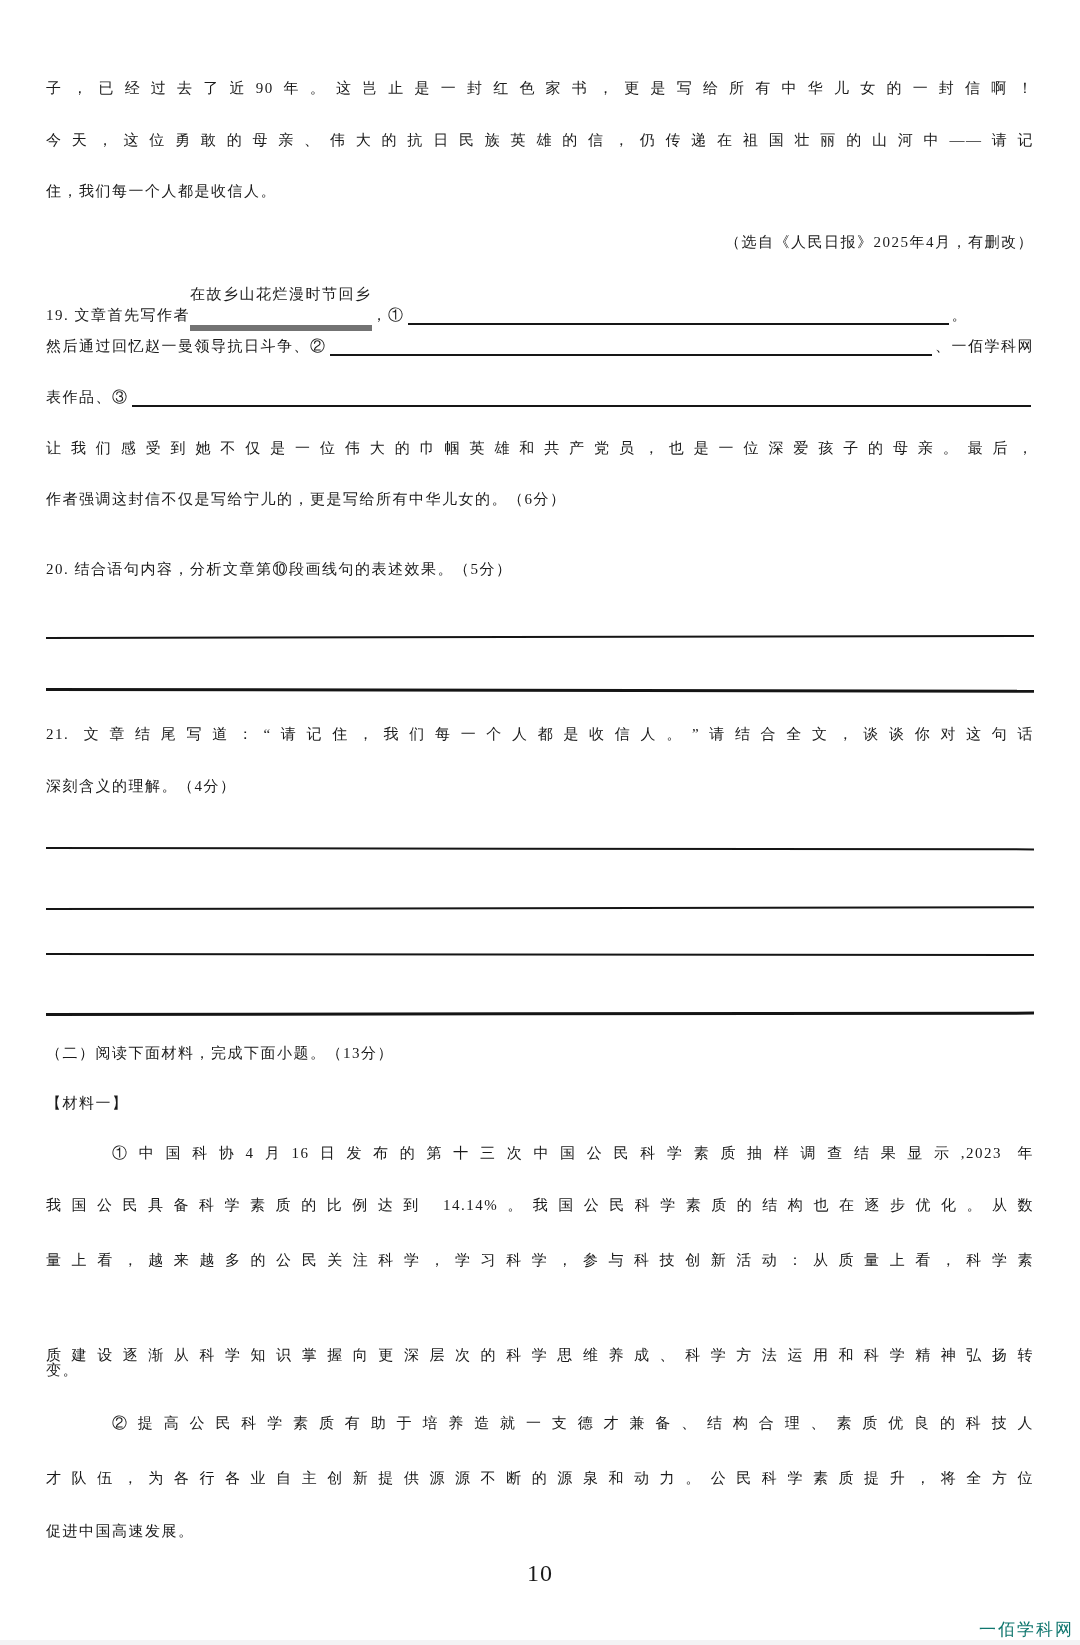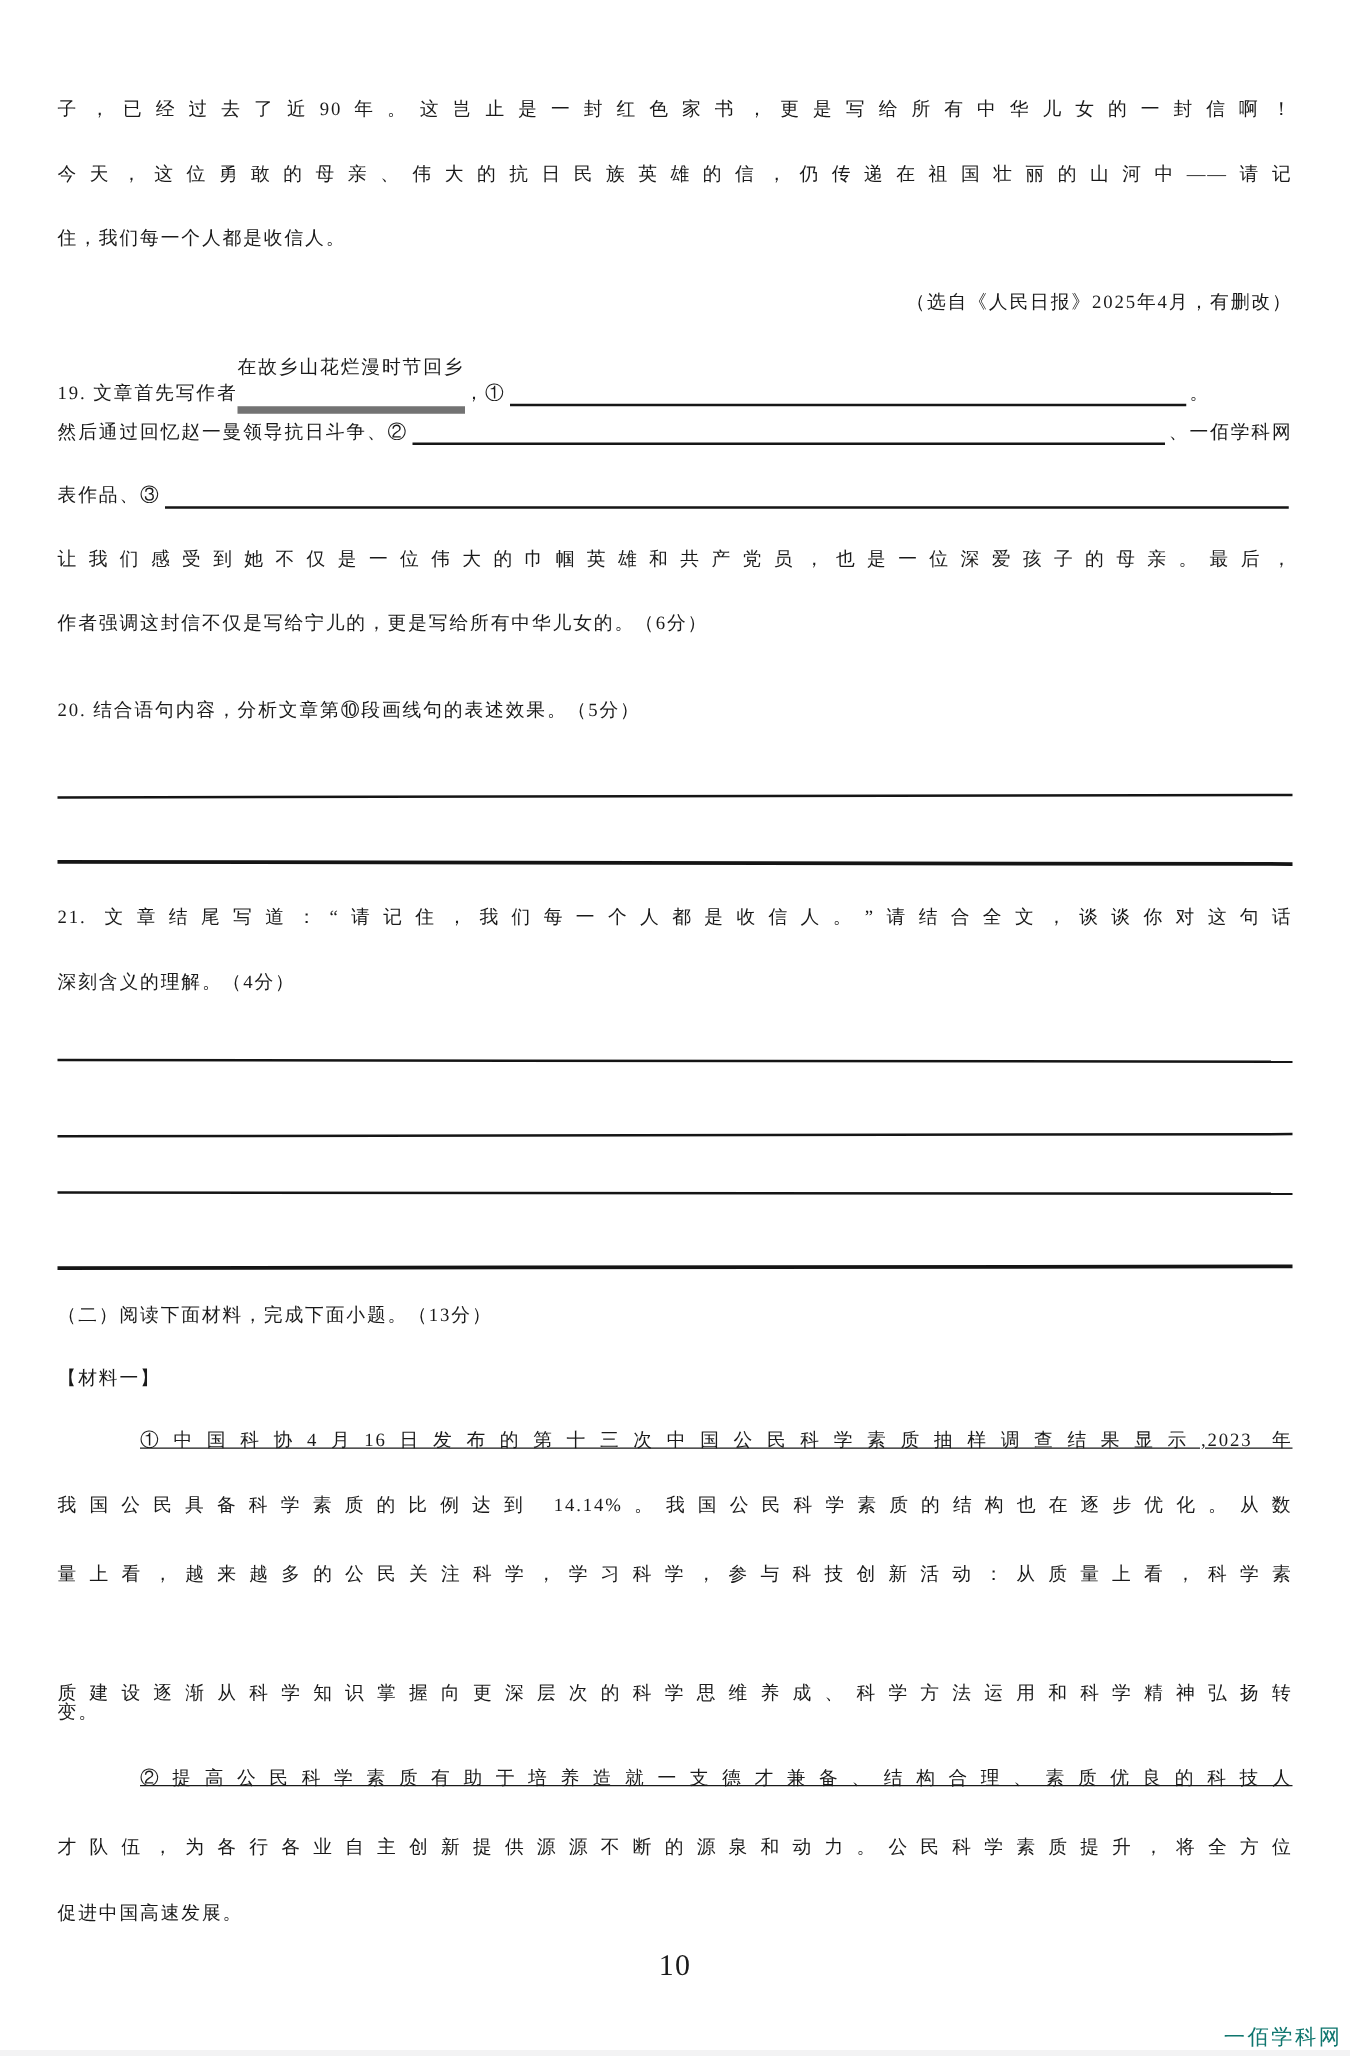--- a/index.html
+++ b/index.html
@@ -18,21 +18,21 @@
     white-space:nowrap;
     color:#1a1a1a;
   }
   .fill {
     white-space:normal;
     text-align:justify;
     text-align-last:justify;
     text-justify:inter-character;
   }
   .right { text-align:right; }
-  .indent { padding-left:66px;text-decoration:underline; }
+  .indent { padding-left:66px; }
   .blankrow { display:flex; align-items:flex-end; }
   .blankrow span { white-space:pre; }
   .blank {
     flex:1 1 auto;
     border-bottom:2.5px solid #161616;
     height:2px;
     margin:0 3px 6px 3px;
     min-width:60px;
   }
   .ul { border-bottom:6px solid #737373; padding-bottom:15px; }

